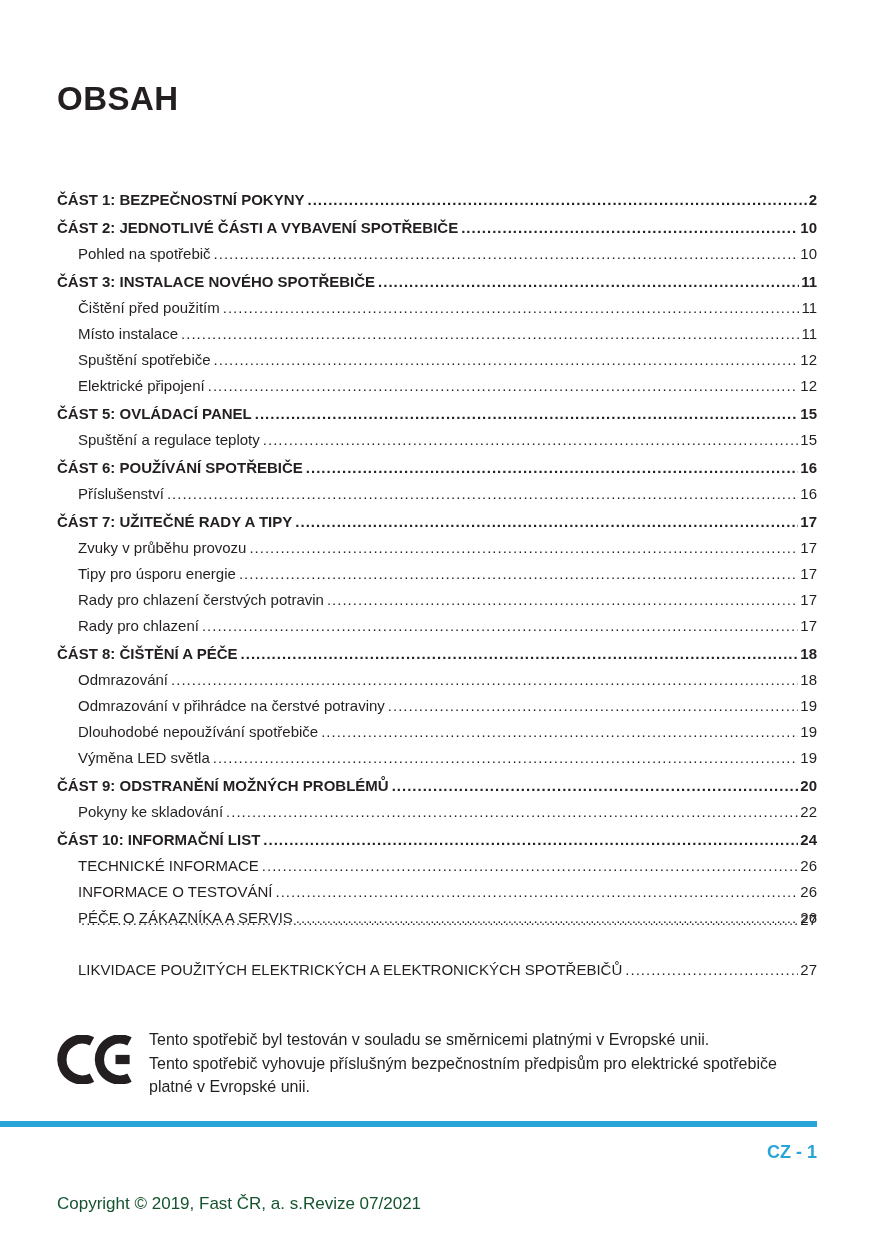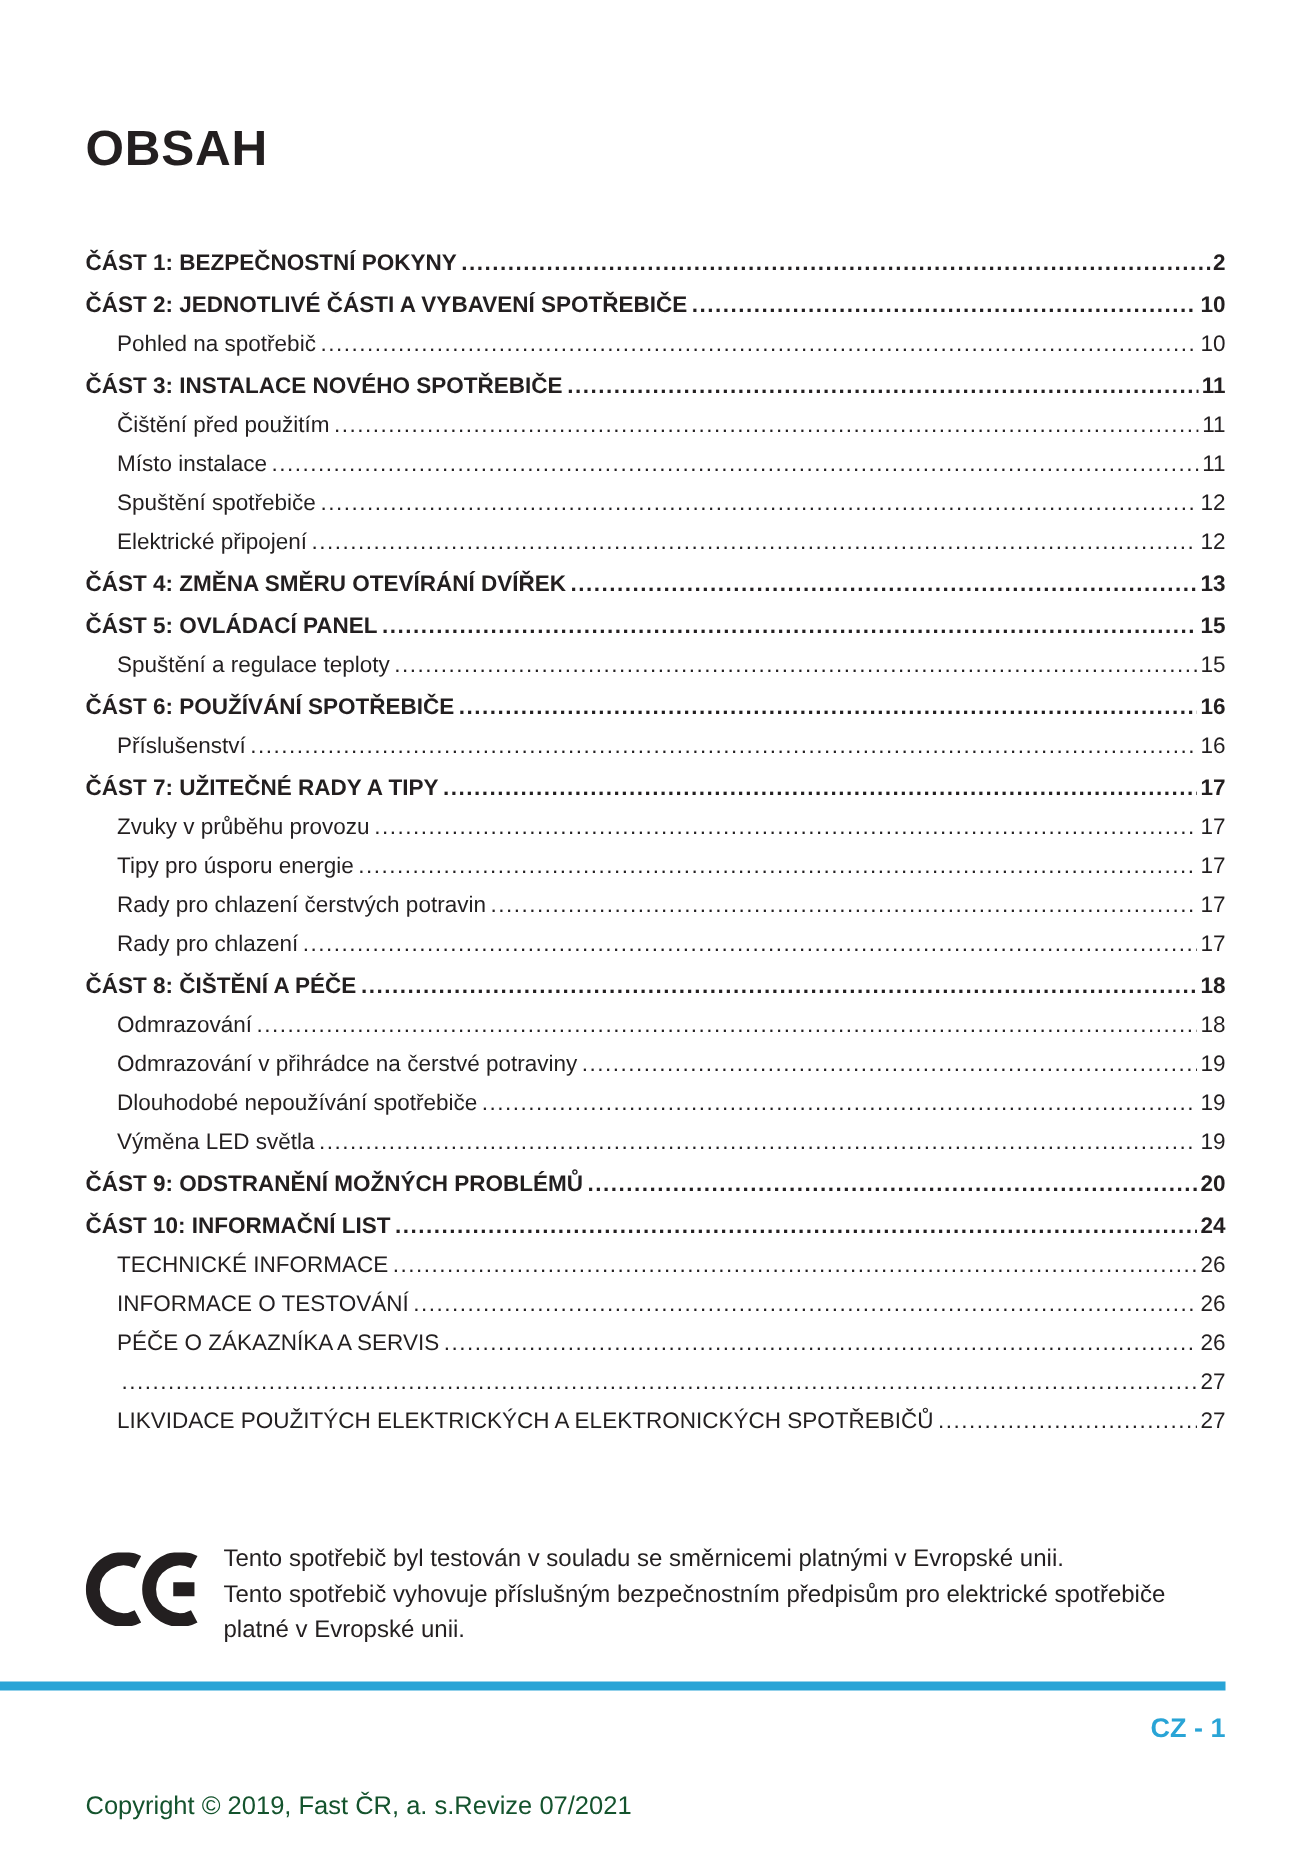--- a/index.html
+++ b/index.html
@@ -41,21 +41,21 @@
     line-height: 26px;
     height: 26px;
     white-space: nowrap;
   }
   .toc-row.section {
     font-weight: bold;
     margin-top: 2px;
   }
   .toc-row.section:first-child { margin-top: 0; }
   .toc-row.sub { padding-left: 21px; }
-  .toc-label { flex: 0 0 auto; }
+  .toc-label { flex: 0 0 auto; margin-top: 24px; }
   .toc-dots {
     flex: 1 1 auto;
     overflow: hidden;
     white-space: nowrap;
     margin: 0 2px 0 3px;
     letter-spacing: 1px;
   }
   .toc-dots::after {
     content: "....................................................................................................................................................................................................................................................................................................................";
   }
@@ -151,25 +151,20 @@
       <span class="toc-label">Spuštění spotřebiče</span>
       <span class="toc-dots"></span>
       <span class="toc-page">12</span>
     </div>
       <div class="toc-row sub">
       <span class="toc-label">Elektrické připojení</span>
       <span class="toc-dots"></span>
       <span class="toc-page">12</span>
     </div>
       <div class="toc-row section">
-      <span class="toc-label">ČÁST 4: ZMĚNA SMĚRU OTEVÍRÁNÍ DVÍŘEK</span>
-      <span class="toc-dots"></span>
-      <span class="toc-page">13</span>
-    </div>
-      <div class="toc-row section">
       <span class="toc-label">ČÁST 5: OVLÁDACÍ PANEL</span>
       <span class="toc-dots"></span>
       <span class="toc-page">15</span>
     </div>
       <div class="toc-row sub">
       <span class="toc-label">Spuštění a regulace teploty</span>
       <span class="toc-dots"></span>
       <span class="toc-page">15</span>
     </div>
       <div class="toc-row section">
@@ -229,20 +224,25 @@
     </div>
       <div class="toc-row sub">
       <span class="toc-label">Výměna LED světla</span>
       <span class="toc-dots"></span>
       <span class="toc-page">19</span>
     </div>
       <div class="toc-row section">
       <span class="toc-label">ČÁST 9: ODSTRANĚNÍ MOŽNÝCH PROBLÉMŮ</span>
       <span class="toc-dots"></span>
       <span class="toc-page">20</span>
+    </div>
+      <div class="toc-row sub">
+      <span class="toc-label">Pokyny ke skladování</span>
+      <span class="toc-dots"></span>
+      <span class="toc-page">22</span>
     </div>
       <div class="toc-row section">
       <span class="toc-label">ČÁST 10: INFORMAČNÍ LIST</span>
       <span class="toc-dots"></span>
       <span class="toc-page">24</span>
     </div>
       <div class="toc-row sub">
       <span class="toc-label">TECHNICKÉ INFORMACE</span>
       <span class="toc-dots"></span>
       <span class="toc-page">26</span>

